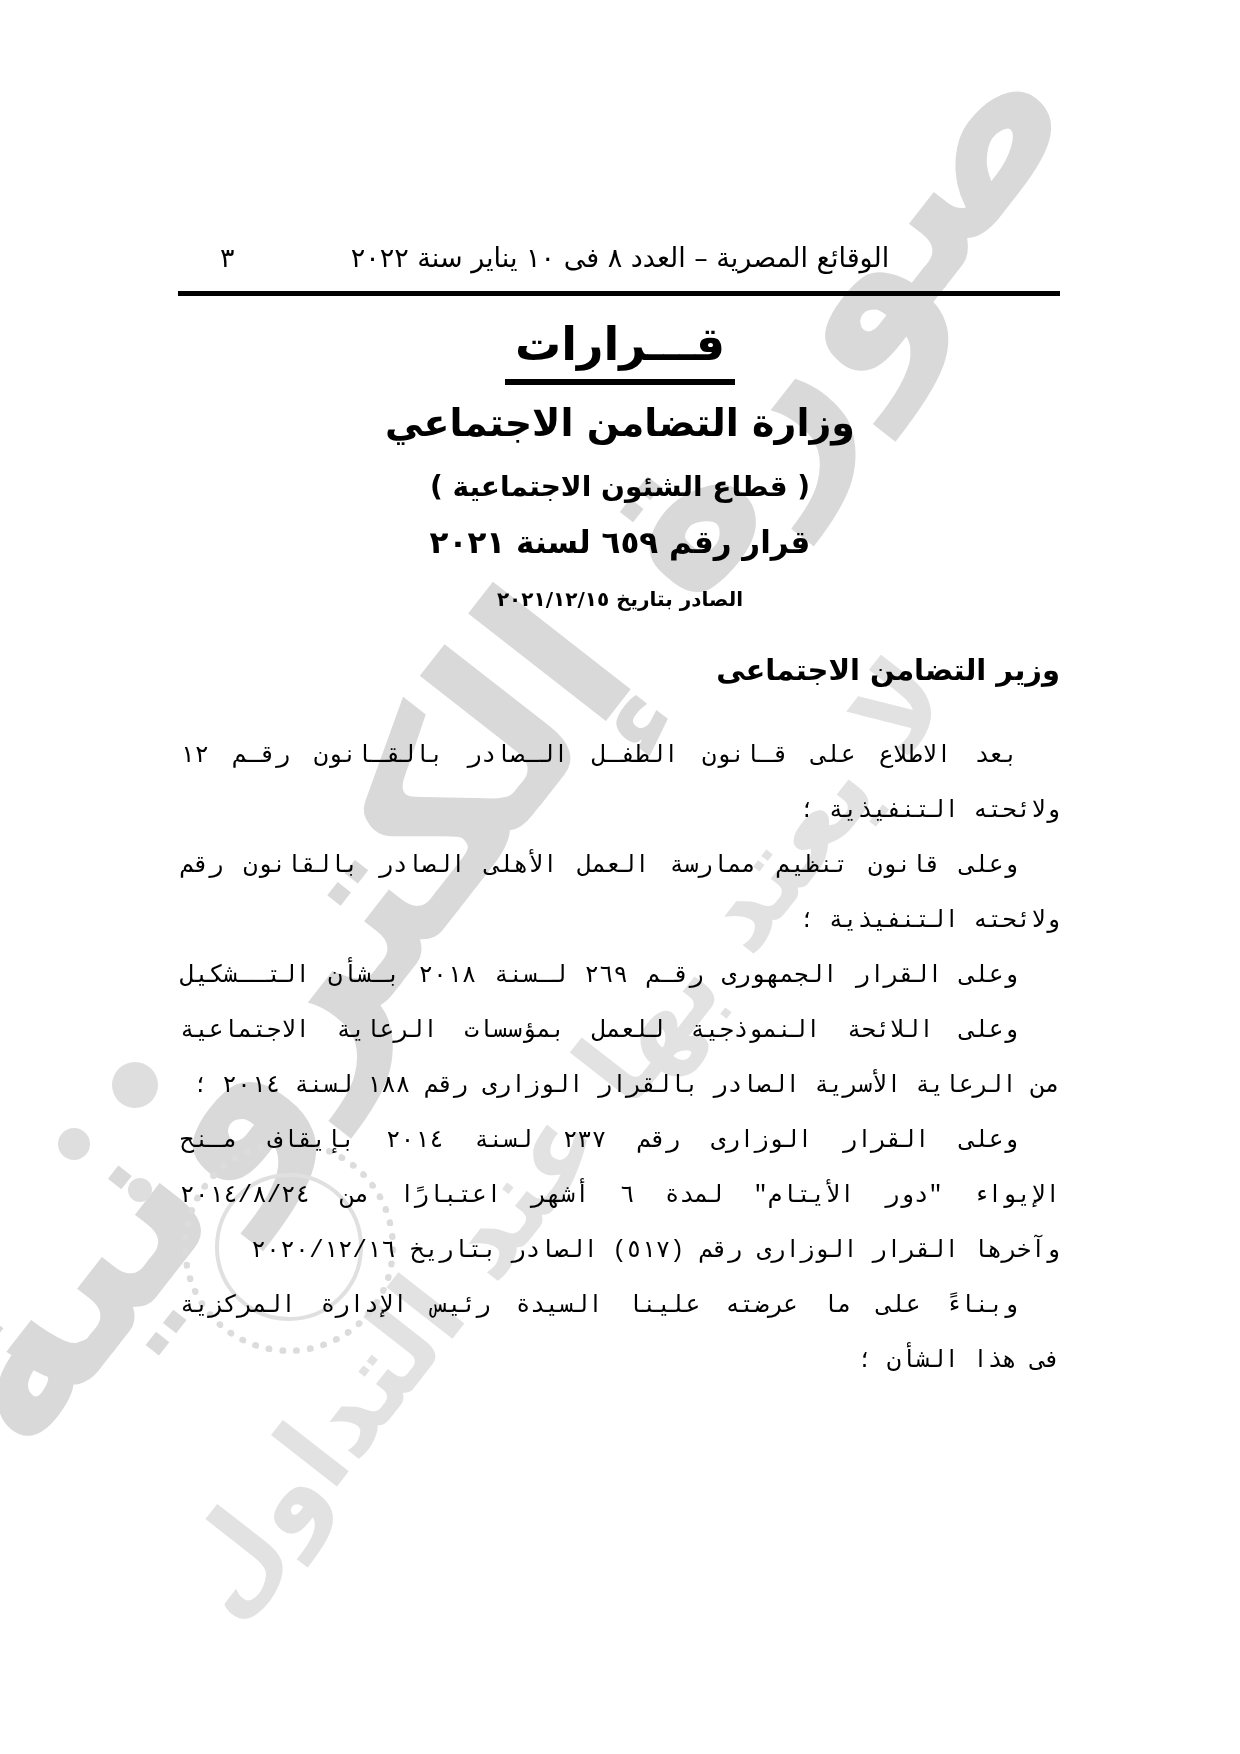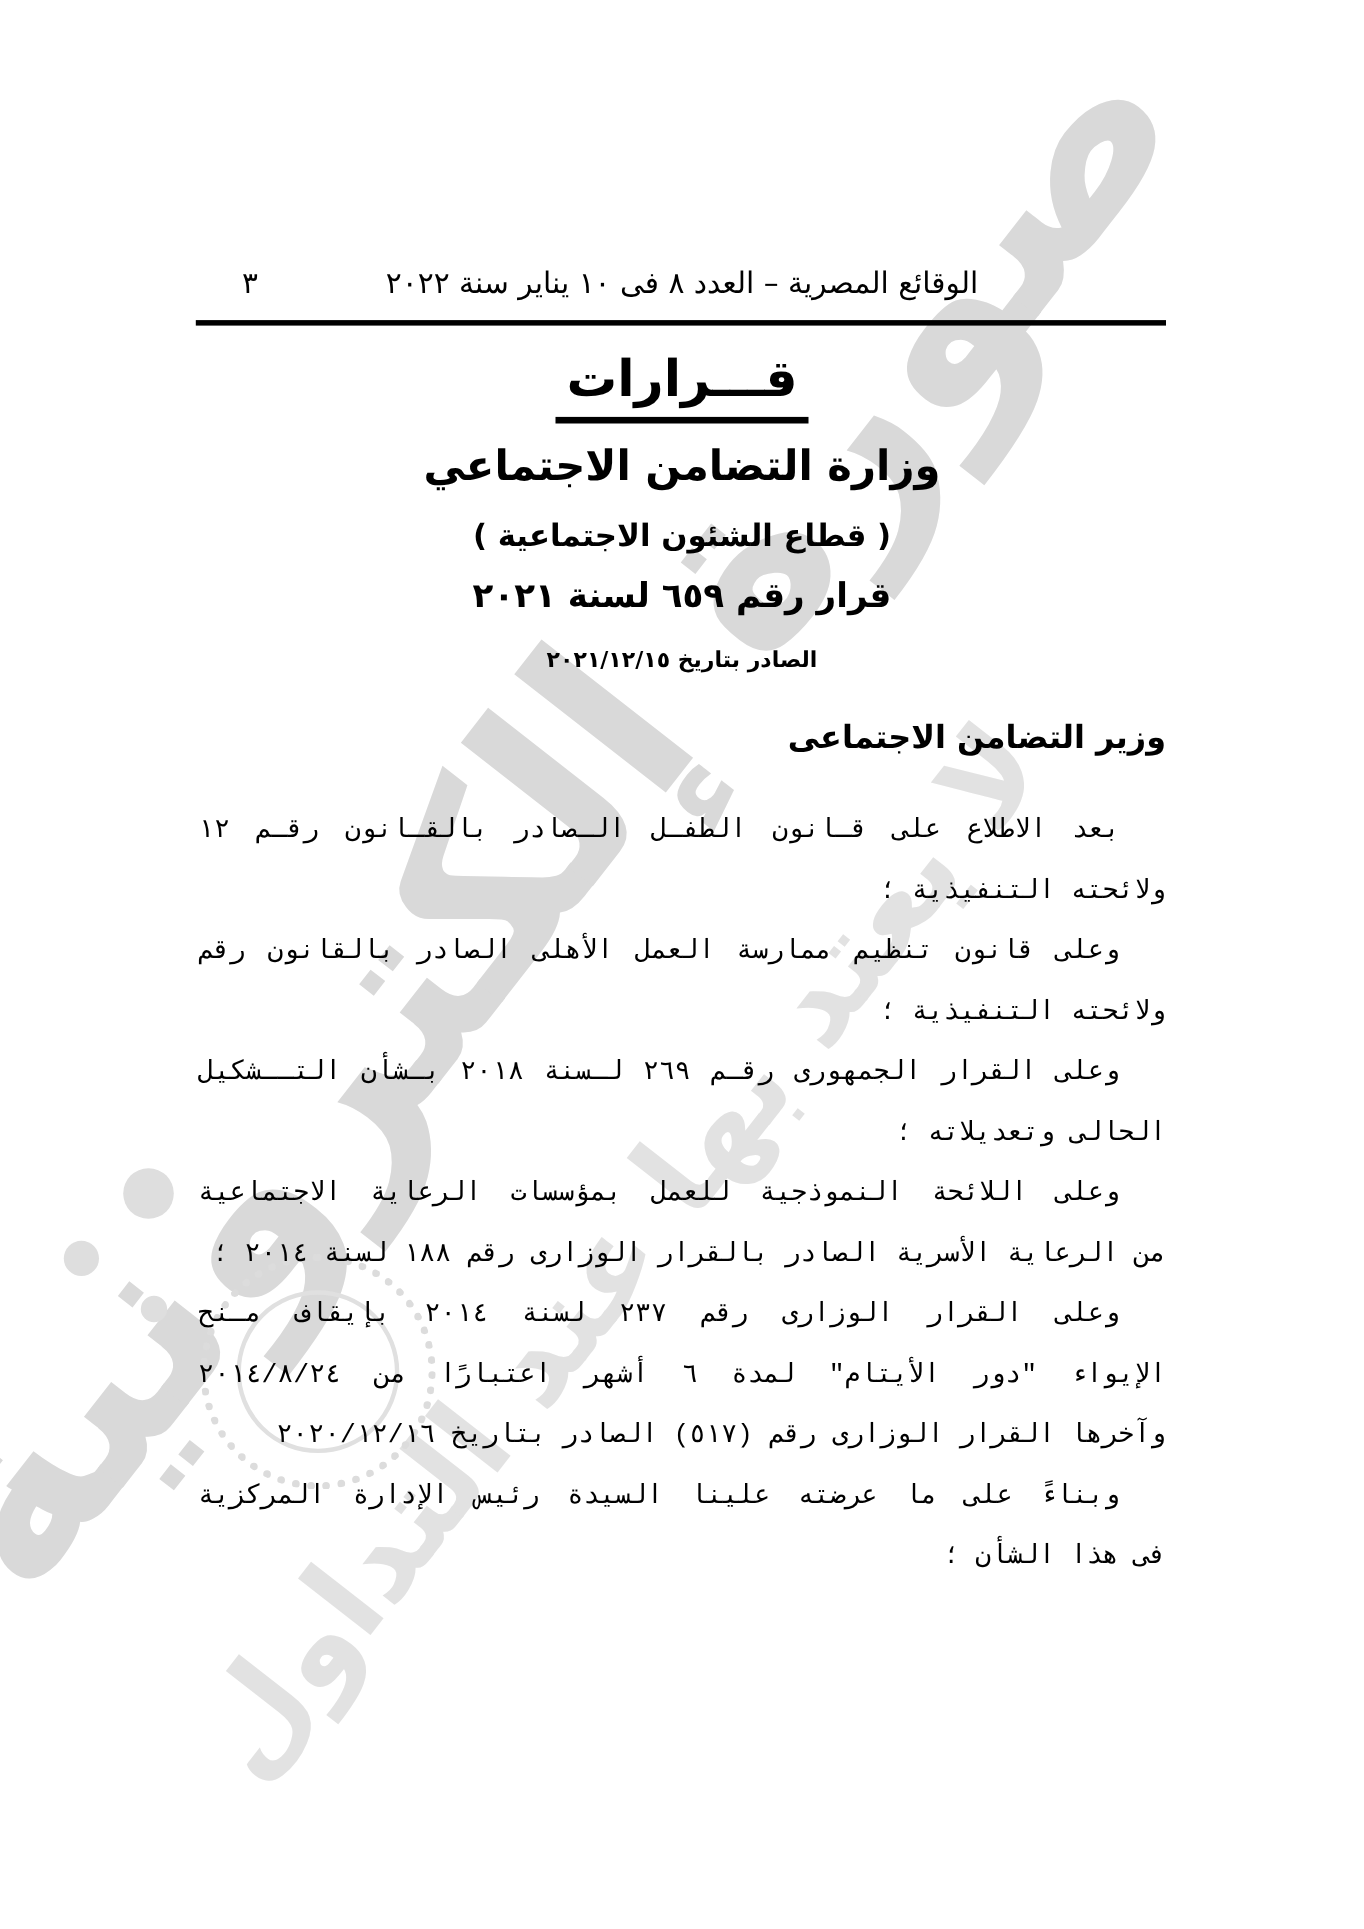--- a/index.html
+++ b/index.html
@@ -128,21 +128,20 @@
           <div class="line">ولائحته التنفيذية ؛</div>
         </div>
 
         <div>
           <div class="line full indent">وعلى قانون تنظيم ممارسة العمل الأهلى الصادر بالقانون رقم ١٤٩ لسنة ٢٠١٩</div>
           <div class="line">ولائحته التنفيذية ؛</div>
         </div>
 
         <div>
           <div class="line full indent">وعلى القرار الجمهورى رقـم ٢٦٩ لـسنة ٢٠١٨ بـشأن التــشكيل الـوزارى</div>
-          <div class="line">الحالى وتعديلاته ؛</div>
         </div>
 
         <div>
           <div class="line full indent">وعلى اللائحة النموذجية للعمل بمؤسسات الرعاية الاجتماعية للأطفال المحرومين</div>
           <div class="line">من الرعاية الأسرية الصادر بالقرار الوزارى رقم ١٨٨ لسنة ٢٠١٤ ؛</div>
         </div>
 
         <div>
           <div class="line full indent">وعلى القرار الوزارى رقم ٢٣٧ لسنة ٢٠١٤ بإيقاف مـنح التـراخيص بـدور</div>
           <div class="line full">الإيواء "دور الأيتام" لمدة ٦ أشهر اعتبارًا من ٢٠١٤/٨/٢٤ والقرارات المكملـة لـه</div>

